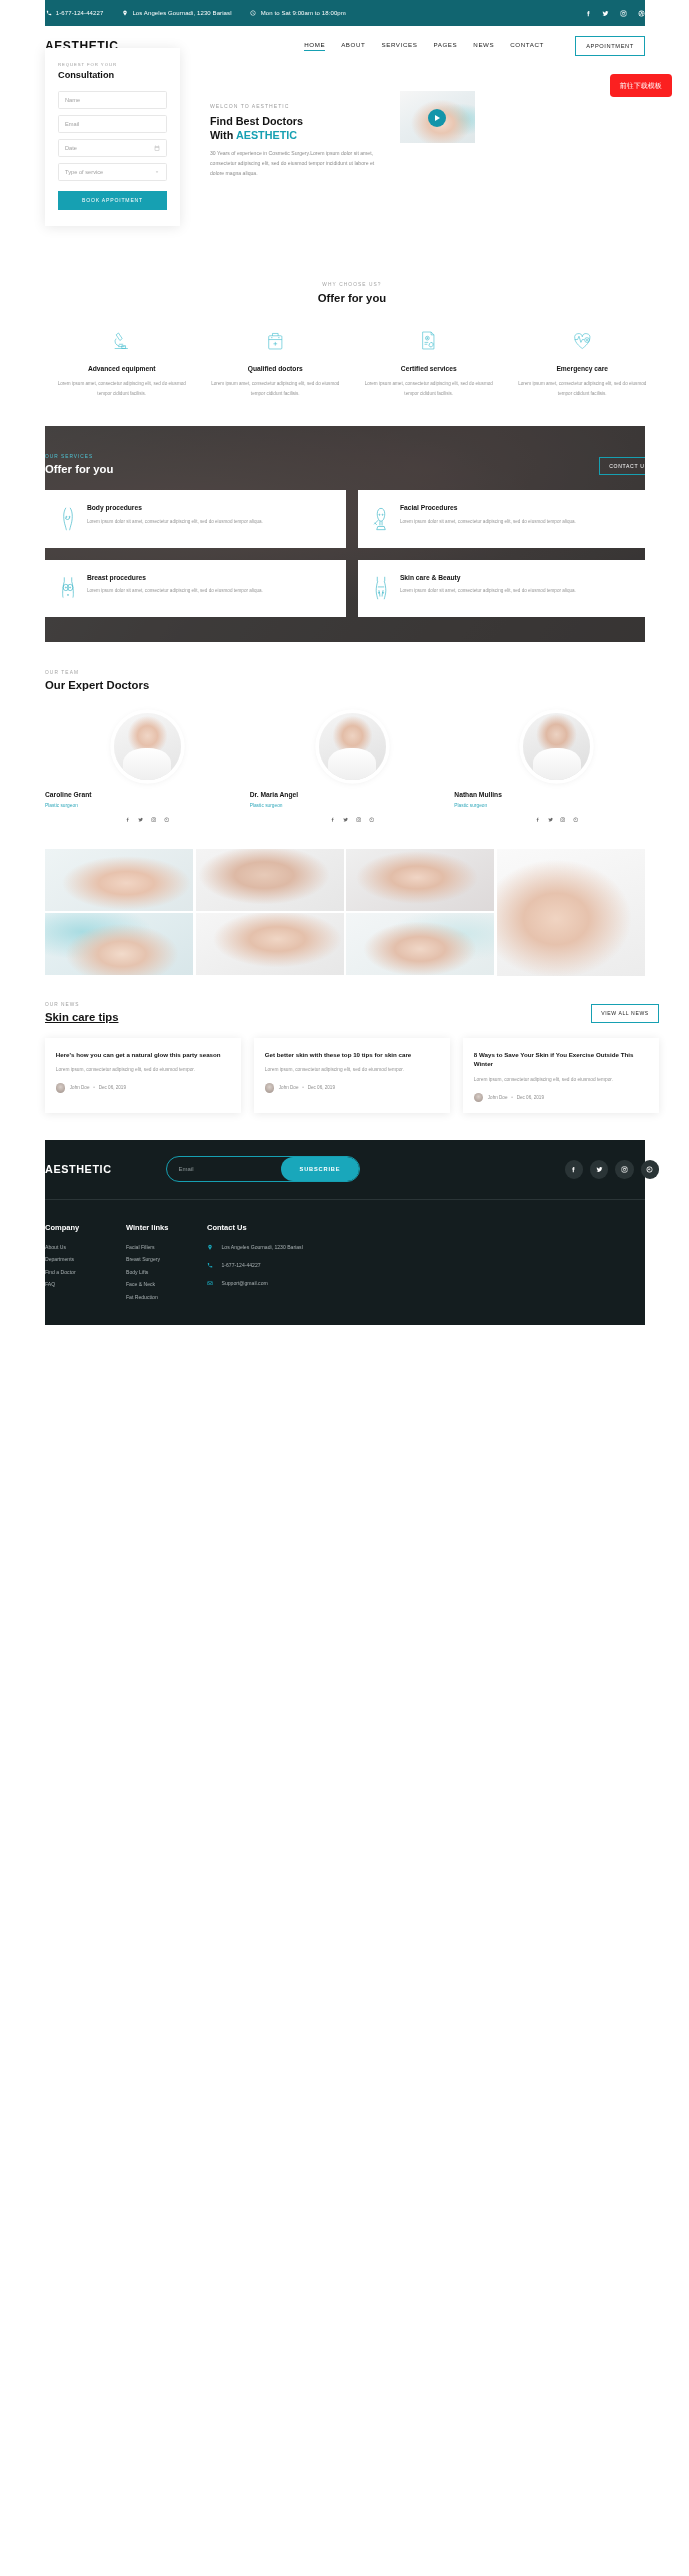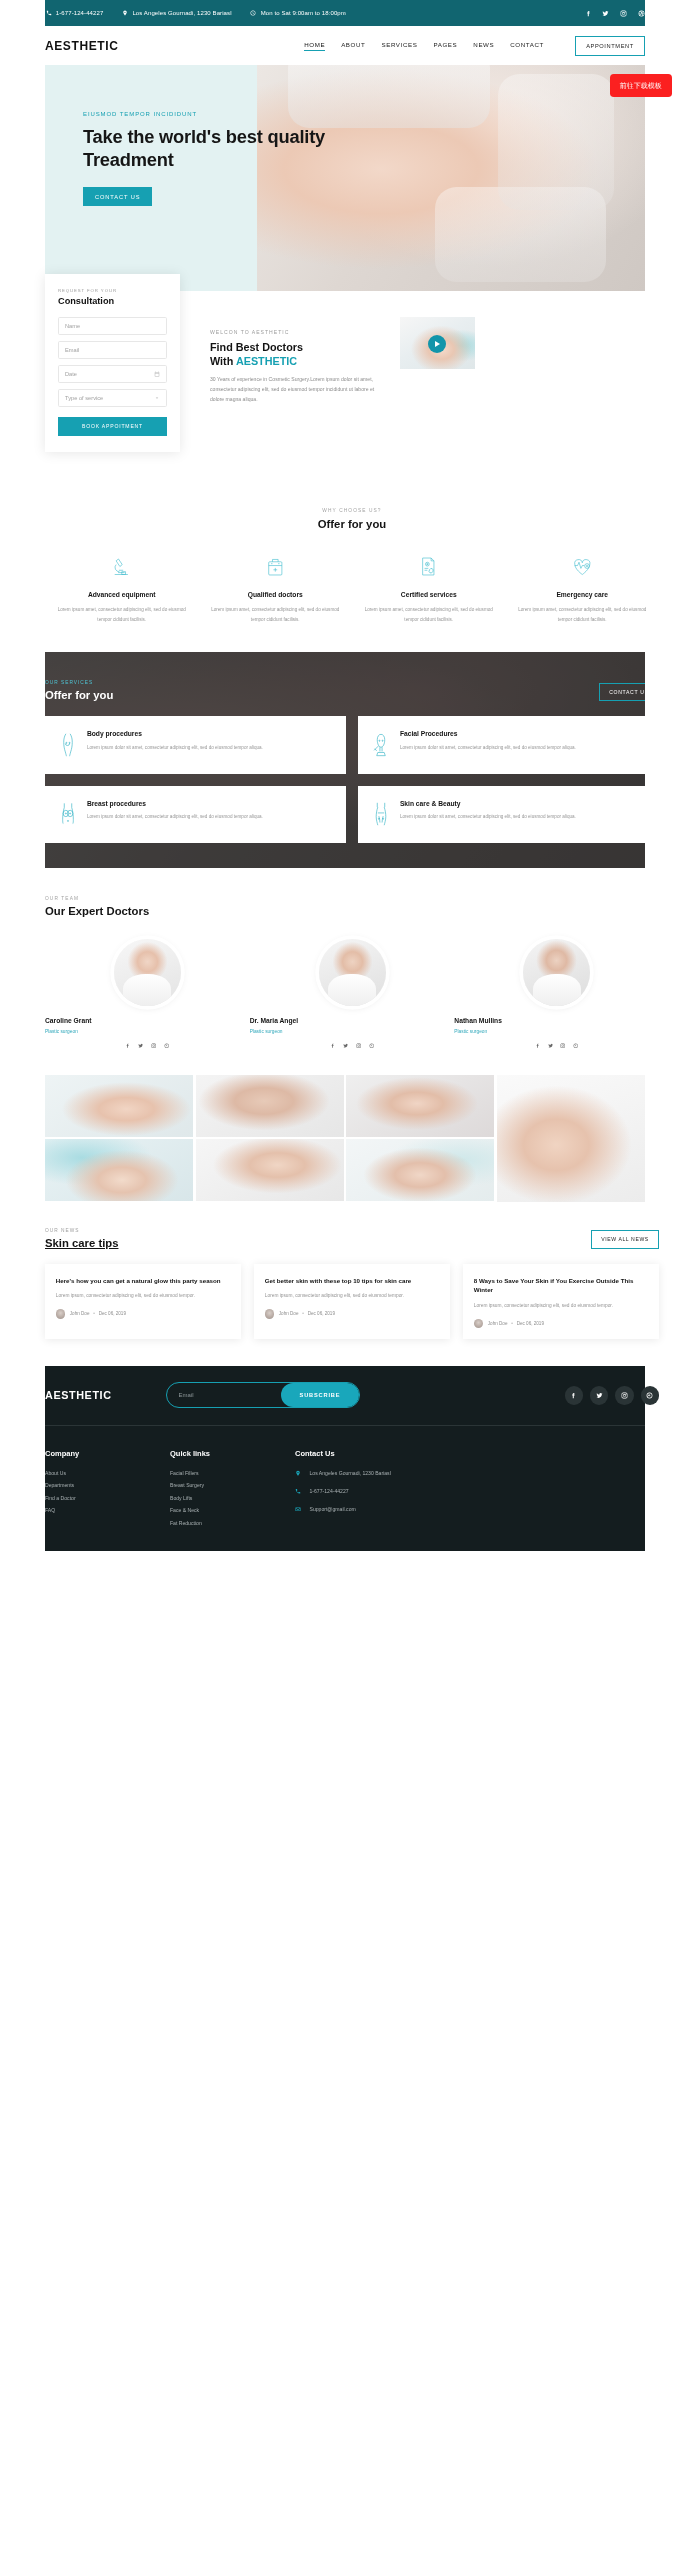--- a/index.html
+++ b/index.html
@@ -222,21 +222,21 @@
   .subscribe button {
     background:#19a7bb; color:#fff; border:none; padding:0 18.3px; font-size:5.7px; letter-spacing:0.8px;
     text-transform:uppercase; cursor:pointer; border-radius:16px; font-family:"Liberation Sans", sans-serif; font-weight:bold;
   }
   .f-social { margin-left:auto; display:flex; gap:7px; }
   .f-social a {
     width:18.3px; height:18.3px; border-radius:50%; background:#2a3436; display:flex; align-items:center; justify-content:center;
   }
   .f-social svg { width:7px; height:7px; fill:#fff; }
   .f-divider { border-top:0.5px solid #2b3537; }
-  .f-main { width:614px; margin:0 auto; display:flex; padding:22.6px 0 19.4px;gap:44px; }
+  .f-main { width:614px; margin:0 auto; display:flex; padding:22.6px 0 19.4px; }
   .f-col { width:81px; }
   .f-col.contact { width:178px; }
   .f-h { font-size:7.5px; font-weight:bold; color:#fff; margin-bottom:12px; }
   .f-col ul { list-style:none; }
   .f-col li { font-size:5.1px; color:#a9b1b3; margin-bottom:6.5px; }
   .f-ci { display:flex; align-items:flex-start; margin-bottom:10.8px; font-size:5.1px; color:#a9b1b3; }
   .f-ci .ic { width:7px; flex:none; margin-right:7.5px; }
   .f-ci .ic svg { width:6px; height:6.5px; fill:#19a7bb; }
 
   
@@ -323,33 +323,20 @@
         <a>ABOUT</a>
         <a>SERVICES</a>
         <a>PAGES</a>
         <a>NEWS</a>
         <a>CONTACT</a>
         <button class="btn-appointment">APPOINTMENT</button>
       </div>
     </div>
   </div>
 
-  <div class="hero">
-    <div class="hero-left"></div>
-    <div class="hero-photo">
-      <div class="hp-band" style="left:8%;top:-8%;width:52%;height:36%;opacity:.55;"></div>
-      <div class="hp-band" style="left:46%;top:54%;width:44%;height:42%;opacity:.4;"></div>
-      <div class="hp-band" style="left:62%;top:4%;width:30%;height:60%;opacity:.35;"></div>
-    </div>
-    <div class="hero-content">
-      <div class="eyebrow">EIUSMOD TEMPOR INCIDIDUNT</div>
-      <div class="hero-title">Take the world's best quality Treadment</div>
-      <button class="btn-primary">CONTACT US</button>
-    </div>
-  </div>
 
   <div class="about-sec">
     <div class="about-inner">
       <div class="consult-card">
         <div class="consult-eyebrow">REQUEST FOR YOUR</div>
         <div class="consult-title">Consultation</div>
         <div class="field">
           <input type="text" placeholder="Name" style="">
         </div>
         <div class="field">
@@ -686,21 +673,21 @@
       <div class="f-col">
         <div class="f-h">Company</div>
         <ul>
           <li>About Us</li>
           <li>Departments</li>
           <li>Find a Doctor</li>
           <li>FAQ</li>
         </ul>
       </div>
       <div class="f-col">
-        <div class="f-h">Quick links</div>
+        <div class="f-h">Winter links</div>
         <ul>
           <li>Facial Fillers</li>
           <li>Breast Surgery</li>
           <li>Body Lifts</li>
           <li>Face &amp; Neck</li>
           <li>Fat Reduction</li>
         </ul>
       </div>
       <div class="f-col contact">
         <div class="f-h">Contact Us</div>

